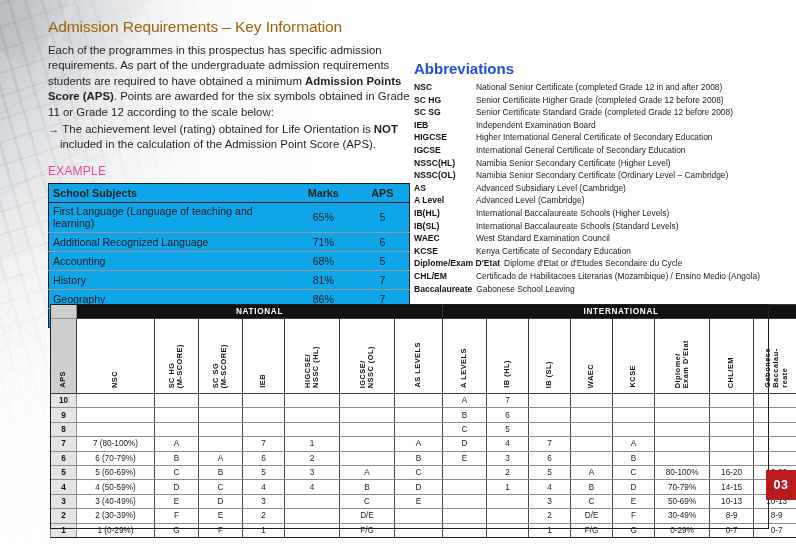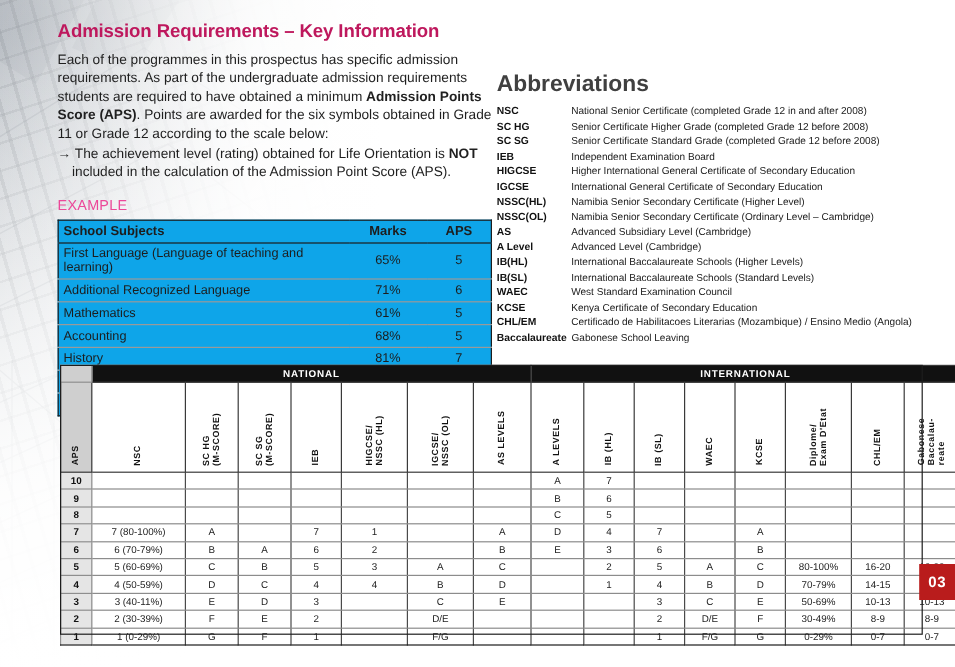--- a/index.html
+++ b/index.html
@@ -25,21 +25,21 @@
     background:
       radial-gradient(circle at 3% 4%, rgba(255,255,255,0) 0%, rgba(255,255,255,.35) 18%, rgba(255,255,255,.9) 42%, #fff 58%),
       linear-gradient(90deg, rgba(255,255,255,0) 0%, rgba(255,255,255,.3) 10%, rgba(255,255,255,.85) 26%, #fff 40%);
   }
   #bg-shapes{position:absolute;left:0;top:0;width:230px;height:556px;z-index:1;opacity:.55;}
   .page{position:absolute;inset:0;z-index:5;}
 
   
   .left{position:absolute;left:48px;top:18px;width:362px;}
   .h1{
-    font-size:15.5px;font-weight:bold;color:#be185d;letter-spacing:-.1px;
+    font-size:15.5px;font-weight:normal;color:#a16207;letter-spacing:-.1px;
     margin:0 0 7px 0;
   }
   .body-par{
     font-size:11.4px;line-height:15.4px;color:#1f1f1f;margin:0;
   }
   .body-par b{font-weight:bold;}
   .arrow-line{
     font-size:11.4px;line-height:15.4px;color:#1f1f1f;margin:2px 0 0 0;
     padding-left:12px;text-indent:-12px;
   }
@@ -58,21 +58,21 @@
   }
   table.ex tr:last-child td{border-bottom:none;}
   table.ex tr.hd td{font-weight:bold;font-size:10.8px;border-bottom:1.4px solid #1d1d1d;}
   table.ex tr.tot td{font-weight:bold;border-top:1.4px solid #1d1d1d;border-bottom:none;}
   td.c-sub{width:240px;text-align:left;}
   td.c-mk{width:58px;text-align:center;}
   td.c-aps{width:46px;text-align:center;}
 
   
   .abbr{position:absolute;left:414px;top:60px;width:340px;}
-  .abbr h2{font-size:19px;font-weight:bold;color:#404040;margin:0 0 4px 0;}
+  .abbr h2{font-size:15px;font-weight:bold;color:#1d4ed8;margin:0 0 4px 0;}
   .abbr-row{display:flex;align-items:baseline;margin-bottom:.5px;}
   .abbr-key{
     font-size:8.6px;font-weight:bold;color:#111;
     width:62px;flex:0 0 62px;line-height:12.1px;white-space:nowrap;
   }
   .abbr-key.wide{width:auto;flex:0 0 auto;padding-right:4px;}
   .abbr-def{font-size:8.4px;color:#1b1b1b;line-height:12.1px;white-space:nowrap;}
 
   
   .matrix-wrap{position:absolute;left:50px;top:304px;width:719px;height:225px;}
@@ -156,25 +156,20 @@
             <td class="c-sub">First Language (Language of teaching and learning)</td>
             <td class="c-mk">65%</td>
             <td class="c-aps">5</td>
           </tr>
           <tr>
             <td class="c-sub">Additional Recognized Language</td>
             <td class="c-mk">71%</td>
             <td class="c-aps">6</td>
           </tr>
           <tr>
-            <td class="c-sub">Mathematics</td>
-            <td class="c-mk">61%</td>
-            <td class="c-aps">5</td>
-          </tr>
-          <tr>
             <td class="c-sub">Accounting</td>
             <td class="c-mk">68%</td>
             <td class="c-aps">5</td>
           </tr>
           <tr>
             <td class="c-sub">History</td>
             <td class="c-mk">81%</td>
             <td class="c-aps">7</td>
           </tr>
           <tr>
@@ -242,20 +237,24 @@
           <span class="abbr-key">IB(SL)</span>
           <span class="abbr-def">International Baccalaureate Schools (Standard Levels)</span>
         </div>
         <div class="abbr-row">
           <span class="abbr-key">WAEC</span>
           <span class="abbr-def">West Standard Examination Council</span>
         </div>
         <div class="abbr-row">
           <span class="abbr-key">KCSE</span>
           <span class="abbr-def">Kenya Certificate of Secondary Education</span>
+        </div>
+        <div class="abbr-row">
+          <span class="abbr-key wide">Diplome/Exam D'Etat</span>
+          <span class="abbr-def">Diplome d'Etat or d'Etudes Secondaire du Cycle</span>
         </div>
         <div class="abbr-row">
           <span class="abbr-key">CHL/EM</span>
           <span class="abbr-def">Certificado de Habilitacoes Literarias (Mozambique) / Ensino Medio (Angola)</span>
         </div>
         <div class="abbr-row">
           <span class="abbr-key wide">Baccalaureate</span>
           <span class="abbr-def">Gabonese School Leaving</span>
         </div>
       </div>
@@ -467,21 +466,21 @@
             <td class="dat">1</td>
             <td class="dat">4</td>
             <td class="dat">B</td>
             <td class="dat">D</td>
             <td class="dat">70-79%</td>
             <td class="dat">14-15</td>
             <td class="dat">14-15</td>
           </tr>
           <tr class="">
             <td class="dat aps-c">3</td>
-            <td class="dat nsc">3 (40-11%)</td>
+            <td class="dat nsc">3 (40-49%)</td>
             <td class="dat">E</td>
             <td class="dat">D</td>
             <td class="dat">3</td>
             <td class="dat"></td>
             <td class="dat">C</td>
             <td class="dat">E</td>
             <td class="dat"></td>
             <td class="dat"></td>
             <td class="dat">3</td>
             <td class="dat">C</td>

